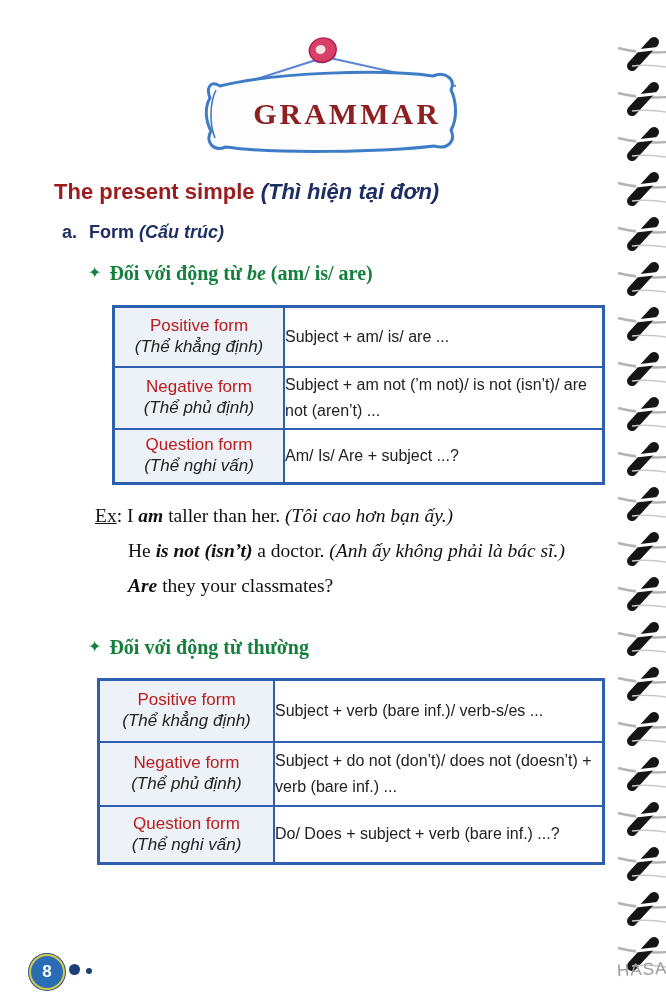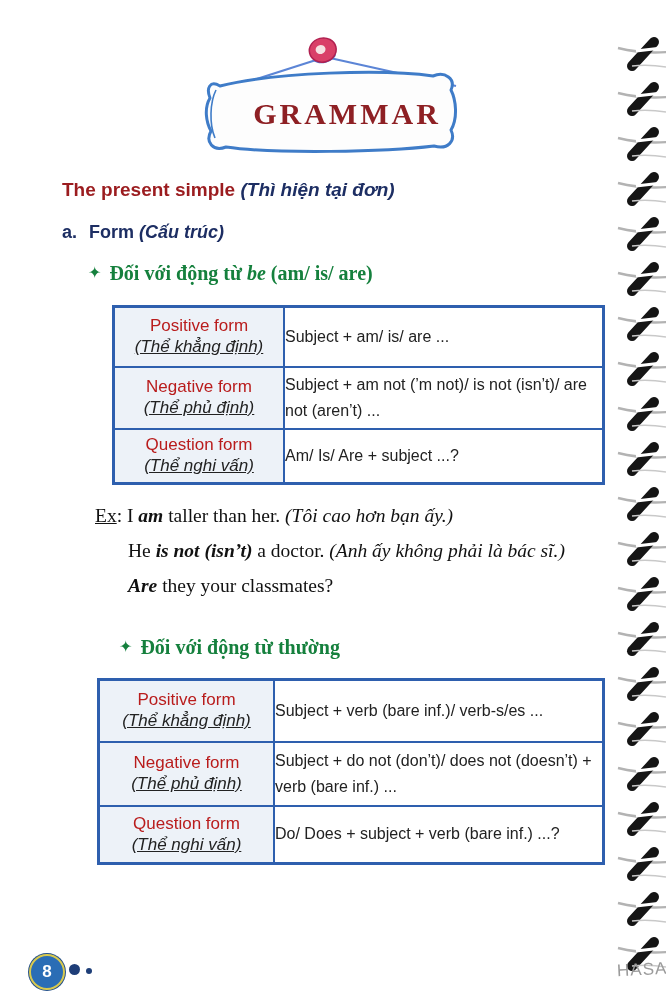--- a/index.html
+++ b/index.html
@@ -14,41 +14,41 @@
   
   .banner-wrap{left:180px;top:26px;width:310px;height:136px;}
   .banner-title{
     left:222px;top:92px;width:250px;height:44px;
     display:flex;align-items:center;justify-content:center;
     font-family:"Liberation Serif",serif;font-weight:bold;
     font-size:30px;letter-spacing:3px;color:#8e2024;
   }
 
   
-  .lesson-heading{left:62px;top:179px;font-size:19px;font-weight:bold;white-space:nowrap;}
+  .lesson-heading{left:54px;top:179px;font-size:22px;font-weight:bold;white-space:nowrap;}
   .lesson-heading .en{color:#9b1c1f;}
   .lesson-heading .vi{color:#1d2e63;font-style:italic;}
   .section-heading{left:62px;top:222px;font-size:18px;font-weight:bold;color:#1d2e63;white-space:nowrap;}
   .section-heading .marker{margin-right:12px;}
   .section-heading .vi{font-style:italic;}
 
   
   .bullet{font-family:"Liberation Serif",serif;font-size:20px;font-weight:bold;color:#15803d;white-space:nowrap;}
   .bullet .star{font-size:16px;margin-right:8px;font-family:"DejaVu Sans",sans-serif;position:relative;top:-2px;}
   .bullet .em{font-style:italic;}
   .bullet-be{left:88px;top:262px;}
-  .bullet-ordinary{left:88px;top:636px;margin-left:31px;}
+  .bullet-ordinary{left:88px;top:636px;}
 
   
   table.gtable{position:absolute;border-collapse:collapse;background:#fff;table-layout:fixed;}
   table.gtable td{border:2px solid #2e5fae;vertical-align:middle;}
   table.gtable{border:3px solid #2e5fae;}
   td.lab{width:160px;text-align:center;background:#edf2f8;padding:2px 4px;}
   td.lab .lab1{font-size:17px;color:#b91c1c;}
-  td.lab .lab2{font-size:17px;font-style:italic;color:#222;margin-top:1px;text-decoration:underline;}
+  td.lab .lab2{font-size:17px;font-style:italic;color:#222;margin-top:1px;}
   td.rule{padding:4px 6px 4px 0;font-size:16px;color:#222;line-height:26px;background:#fff;}
   .tbl-be{left:112px;top:305px;width:493px;}
   .tbl-be tr:nth-child(1){height:60px;}
   .tbl-be tr:nth-child(2){height:60px;}
   .tbl-be tr:nth-child(3){height:55px;}
   .tbl-ordinary{left:97px;top:678px;width:508px;}
   .tbl-ordinary td.lab{width:165px;}
   .tbl-ordinary tr:nth-child(1){height:62px;}
   .tbl-ordinary tr:nth-child(2){height:64px;}
   .tbl-ordinary tr:nth-child(3){height:58px;}

